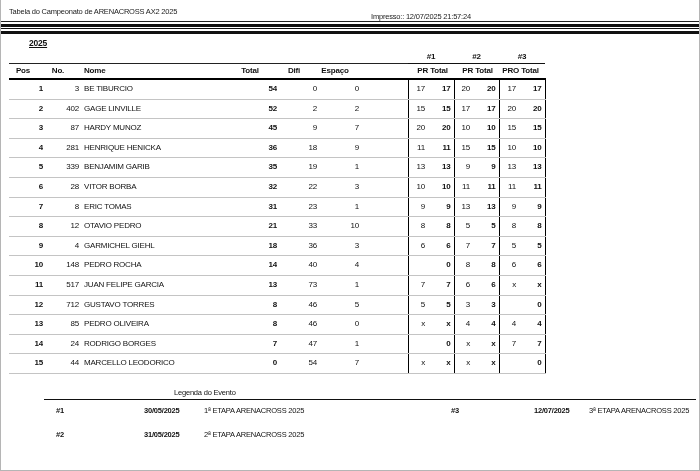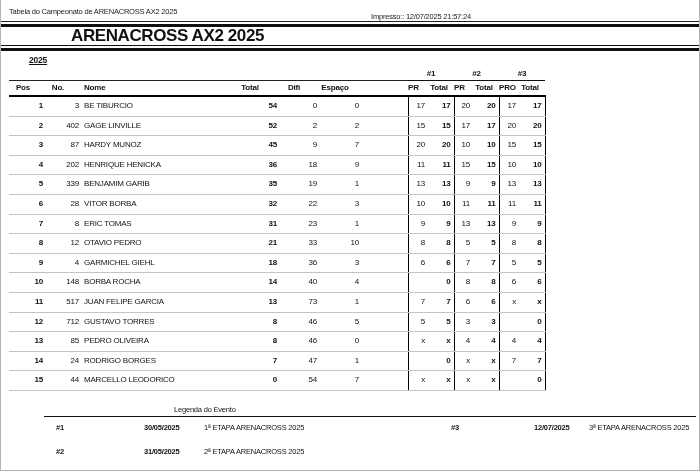--- a/index.html
+++ b/index.html
@@ -24,21 +24,21 @@
   .rule-c { margin-top:1px; height:1.5px; background:#111; }
   .rule-d { margin-top:2px; height:3px; background:#111; }
   .season { margin:4px 16px 0 28px; font-size:8.5px; font-weight:bold; text-decoration:underline; width:24px; }
 
   table.standings { border-collapse:collapse; margin:2px 0 0 8px; table-layout:fixed; width:536px; }
   table.standings td, table.standings th { font-size:8px; line-height:18.6px; height:18.6px; overflow:hidden; white-space:nowrap; padding:0; vertical-align:middle; }
   thead tr.group-row th { height:13px; line-height:13px; font-weight:bold; border:none; }
   thead tr.group-row th.g-label { text-align:center; border-bottom:1.4px solid #111; }
   thead tr.head-row th { height:14px; line-height:14px; font-weight:bold; border-top:1px solid #222; border-bottom:2.2px solid #000; padding-right:6px; }
   thead tr.head-row th.h-name { text-align:left; padding-left:5px;margin-top:48px; }
-  thead tr.head-row th.h-pr { text-align:left; padding-right:2px; }
+  thead tr.head-row th.h-pr { text-align:right; padding-right:2px; }
   thead tr.head-row th.h-sp { padding:0; }
   tbody td { border-bottom:1px solid #c4c4c4; text-align:right; padding-right:6px; }
   tbody td.c-name { text-align:left; padding-left:5px; padding-right:0; }
   tbody td.c-pos, tbody td.c-total, tbody td.c-et { font-weight:bold; }
   tbody td.c-spacer { padding:0; }
   tbody td.bl { border-left:1.4px solid #000; }
   tbody td.br { border-right:1.4px solid #000; }
   tbody td.c-pr { padding-right:5px; }
   tbody td.c-et { padding-right:3px; }
 
@@ -60,21 +60,20 @@
 <div class="page">
 
   <div class="meta-row">
     <span>Tabela do Campeonato de ARENACROSS AX2 2025</span>
     <span class="meta-right">Impresso:: 12/07/2025 21:57:24</span>
   </div>
 
   <div class="rule-a"></div>
   <div class="rule-b"></div>
 
-  <h1 class="title">ARENACROSS AX2 2025</h1>
 
   <div class="rule-c"></div>
   <div class="rule-d"></div>
 
   <div class="season">2025</div>
 
   <table class="standings">
     <colgroup>
       <col style="width:34px">
         <col style="width:36px">
@@ -154,21 +153,21 @@
           <td class="c-spacer"></td>
           <td class="c-pr bl">20</td>
           <td class="c-et">20</td>
           <td class="c-pr bl">10</td>
           <td class="c-et">10</td>
           <td class="c-pr bl">15</td>
           <td class="c-et br">15</td>
         </tr>
         <tr>
           <td class="c-pos">4</td>
-          <td class="c-no">202</td>
+          <td class="c-no">281</td>
           <td class="c-name">HENRIQUE HENICKA</td>
           <td class="c-total">36</td>
           <td class="c-diff">18</td>
           <td class="c-gap">9</td>
           <td class="c-spacer"></td>
           <td class="c-pr bl">11</td>
           <td class="c-et">11</td>
           <td class="c-pr bl">15</td>
           <td class="c-et">15</td>
           <td class="c-pr bl">10</td>
@@ -245,21 +244,21 @@
           <td class="c-pr bl">6</td>
           <td class="c-et">6</td>
           <td class="c-pr bl">7</td>
           <td class="c-et">7</td>
           <td class="c-pr bl">5</td>
           <td class="c-et br">5</td>
         </tr>
         <tr>
           <td class="c-pos">10</td>
           <td class="c-no">148</td>
-          <td class="c-name">BORBA ROCHA</td>
+          <td class="c-name">PEDRO ROCHA</td>
           <td class="c-total">14</td>
           <td class="c-diff">40</td>
           <td class="c-gap">4</td>
           <td class="c-spacer"></td>
           <td class="c-pr bl"></td>
           <td class="c-et">0</td>
           <td class="c-pr bl">8</td>
           <td class="c-et">8</td>
           <td class="c-pr bl">6</td>
           <td class="c-et br">6</td>

